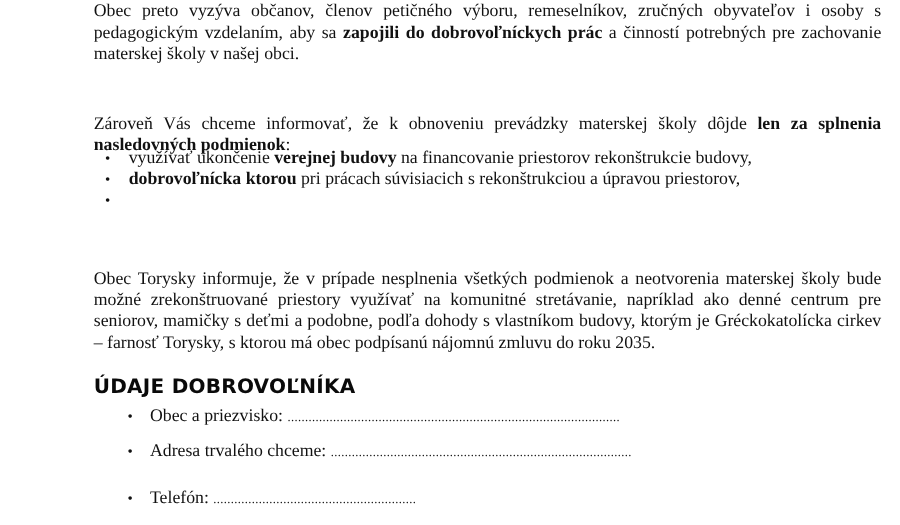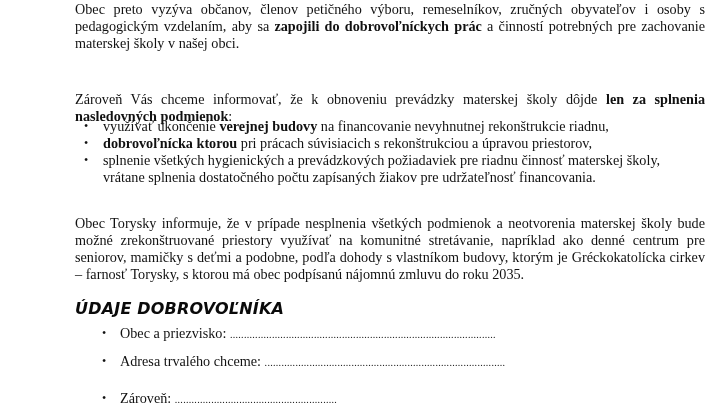--- a/index.html
+++ b/index.html
@@ -53,21 +53,20 @@
     b { font-weight: bold; }
     .heading {
       position: absolute;
       top: 300px;
       left: 0;
       font-family: "DejaVu Sans", sans-serif;
       font-weight: bold;
       font-size: 16px;
       letter-spacing: 0.2px;
       color: #0a0a0a;
-      font-style: italic;
     }
     ul.form {
       position: absolute;
       top: 325px;
       left: 0;
       margin: 0;
       padding: 0;
       list-style: none;
       width: 630px;
     }
@@ -96,48 +95,47 @@
     <span>Obec preto vyzýva občanov, členov petičného výboru, remeselníkov, zručných obyvateľov i osoby s pedagogickým vzdelaním, aby sa </span><b>zapojili do dobrovoľníckych prác</b><span> a činností potrebných pre zachovanie materskej školy v našej obci.</span>
   </p>
 
   <p class="p2">
     <span>Zároveň Vás chceme informovať, že k obnoveniu prevádzky materskej školy dôjde </span><b>len za splnenia nasledovných podmienok</b><span>:</span>
   </p>
 
   <ul class="conditions">
     <li>
       <span class="bullet">•</span>
-      <span>využívať ukončenie </span><b>verejnej budovy</b><span> na financovanie nevyhnutnej rekonštrukcie riadnu,</span>
+      <span>využívať ukončenie </span><b>verejnej budovy</b><span> na financovanie priestorov rekonštrukcie budovy,</span>
     </li>
     <li>
       <span class="bullet">•</span>
       <b>dobrovoľnícka ktorou</b><span> pri prácach súvisiacich s rekonštrukciou a úpravou priestorov,</span>
     </li>
     <li>
       <span class="bullet">•</span>
-      <span>splnenie všetkých hygienických a prevádzkových požiadaviek pre riadnu činnosť materskej školy, vrátane splnenia dostatočného počtu zapísaných žiakov pre udržateľnosť financovania.</span>
     </li>
   </ul>
 
   <p class="p3">Obec Torysky informuje, že v prípade nesplnenia všetkých podmienok a neotvorenia materskej školy bude možné zrekonštruované priestory využívať na komunitné stretávanie, napríklad ako denné centrum pre seniorov, mamičky s deťmi a podobne, podľa dohody s vlastníkom budovy, ktorým je Gréckokatolícka cirkev – farnosť Torysky, s ktorou má obec podpísanú nájomnú zmluvu do roku 2035.</p>
 
   <div class="heading">ÚDAJE DOBROVOĽNÍKA</div>
 
   <ul class="form">
     <li class="fld-name">
       <span class="bullet">•</span>
       <span>Obec a priezvisko:</span>
       <span class="dots">...............................................................................................</span>
     </li>
     <li class="fld-address">
       <span class="bullet">•</span>
       <span>Adresa trvalého chceme:</span>
       <span class="dots">......................................................................................</span>
     </li>
     <li class="fld-phone">
       <span class="bullet">•</span>
-      <span>Zároveň:</span>
+      <span>Telefón:</span>
       <span class="dots">..........................................................</span>
     </li>
 
   </ul>
 
 </div>
 
 </body></html>

